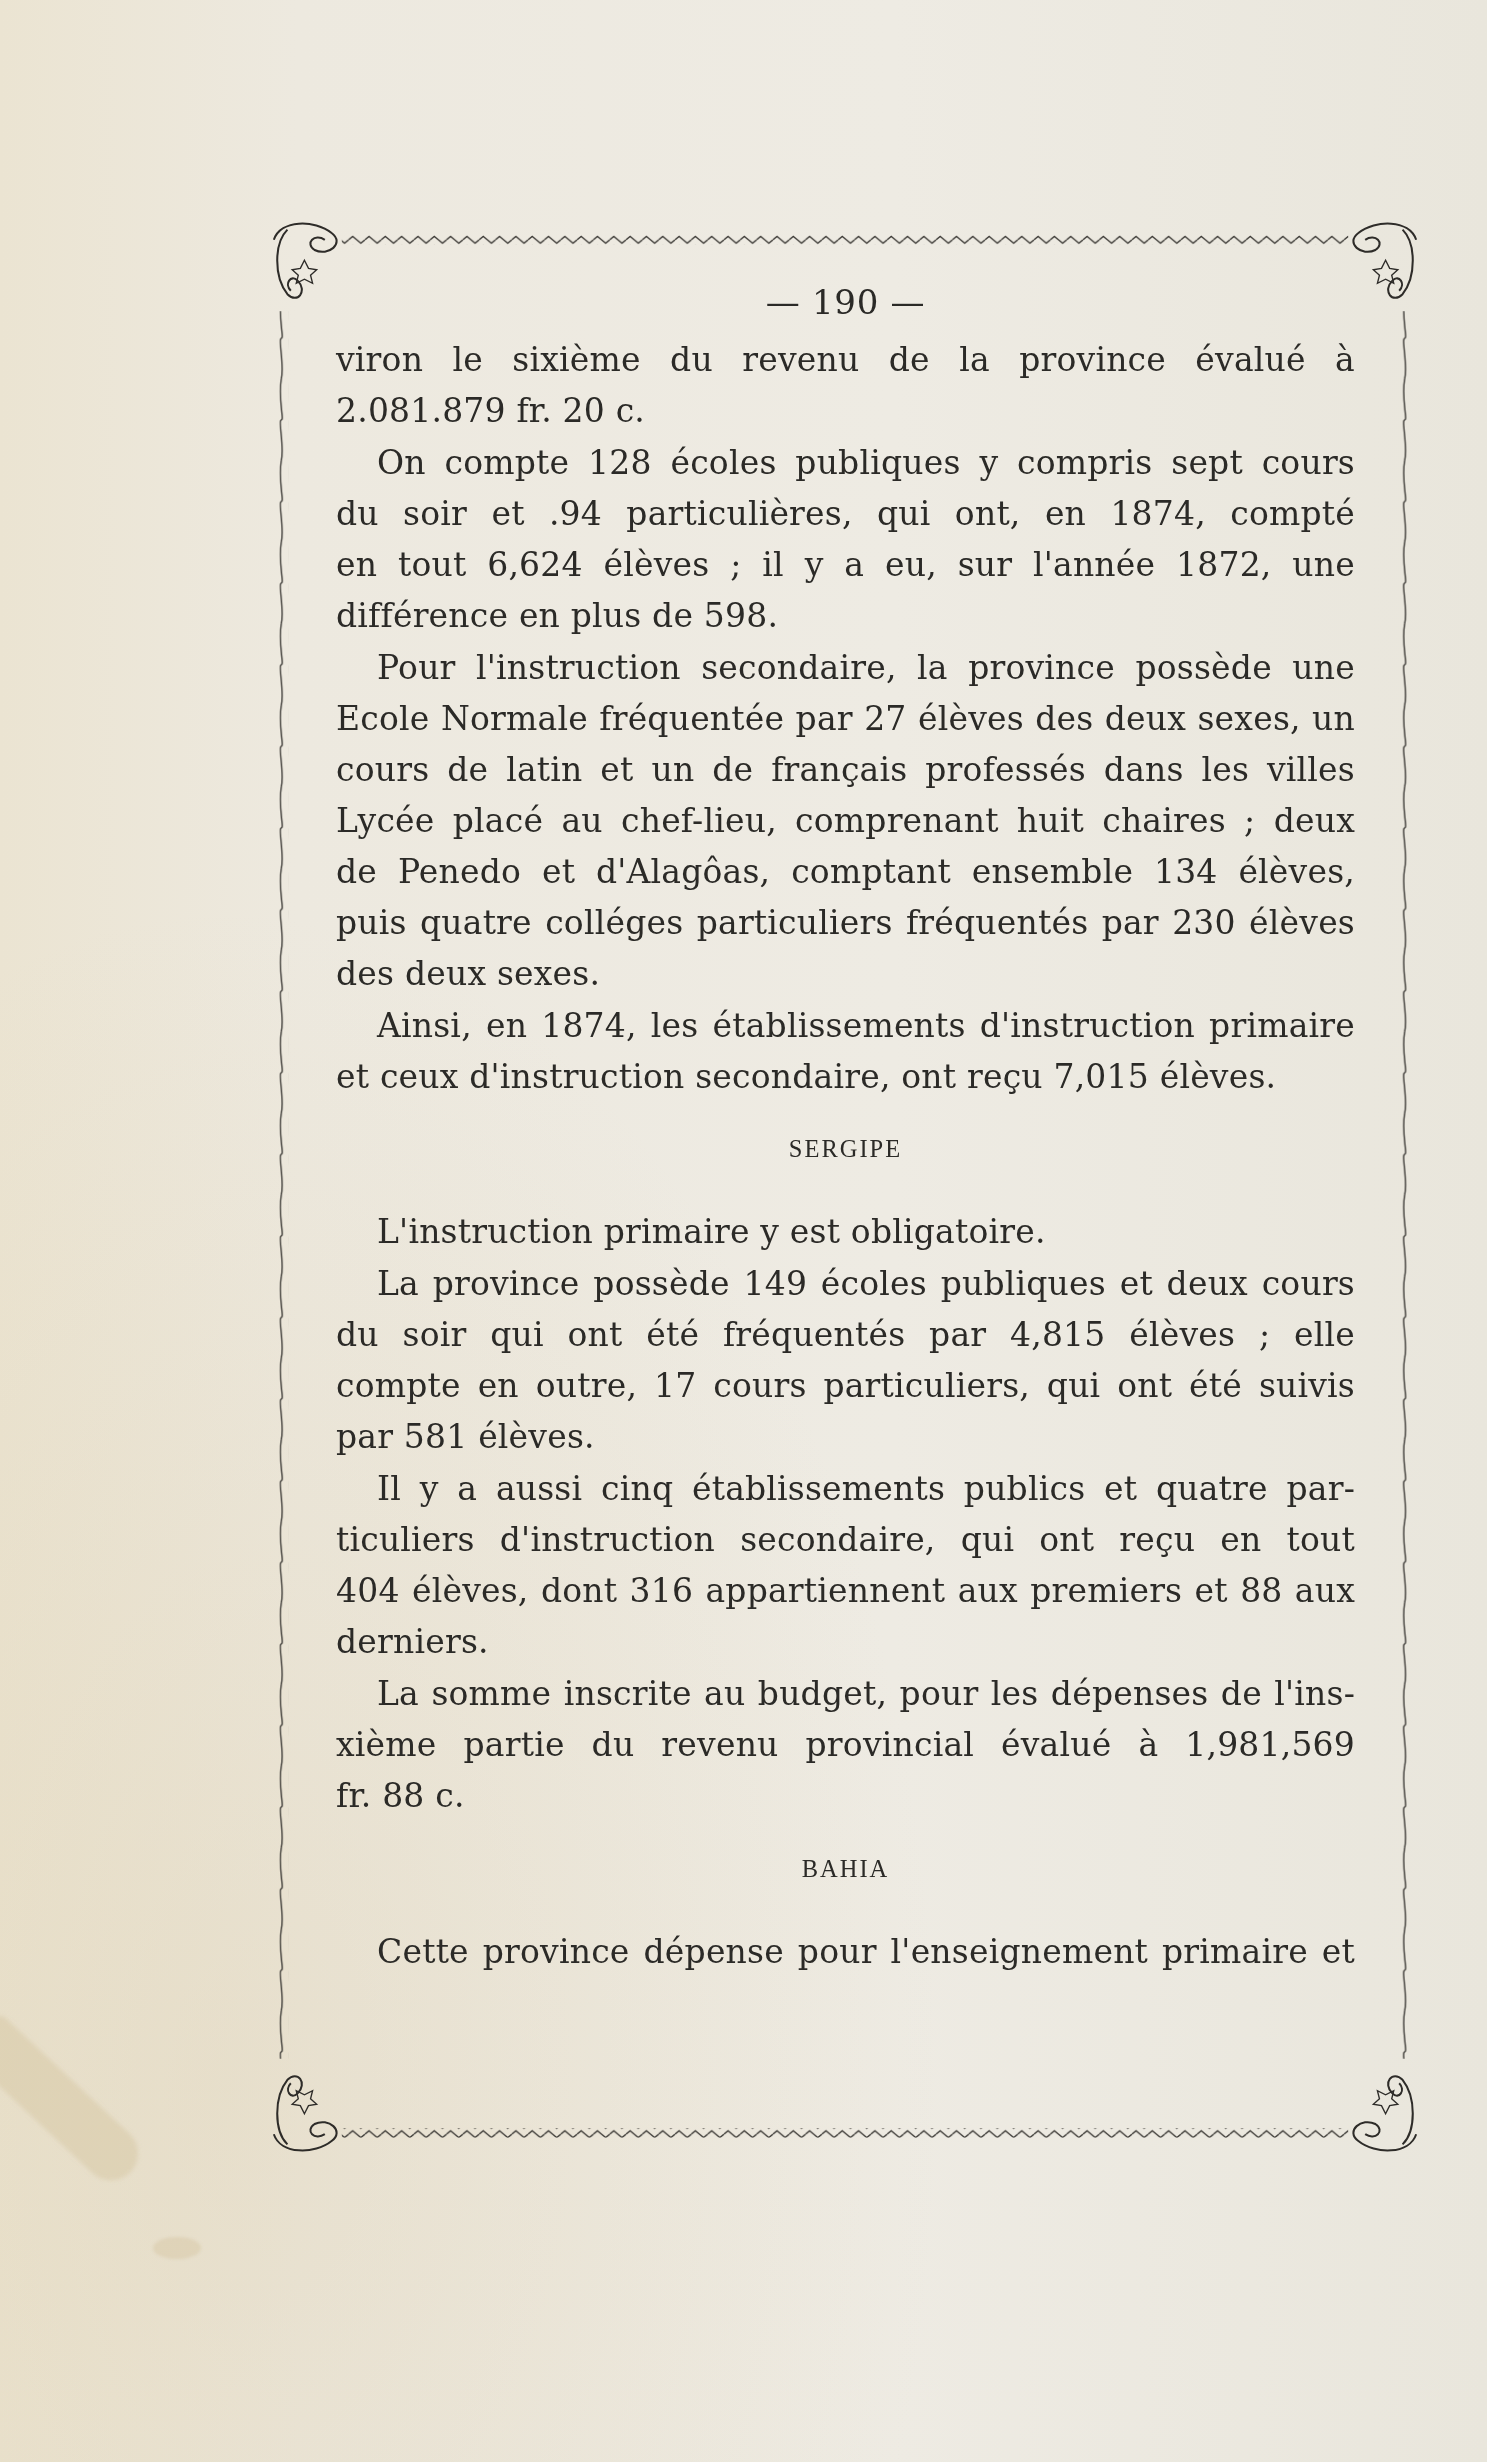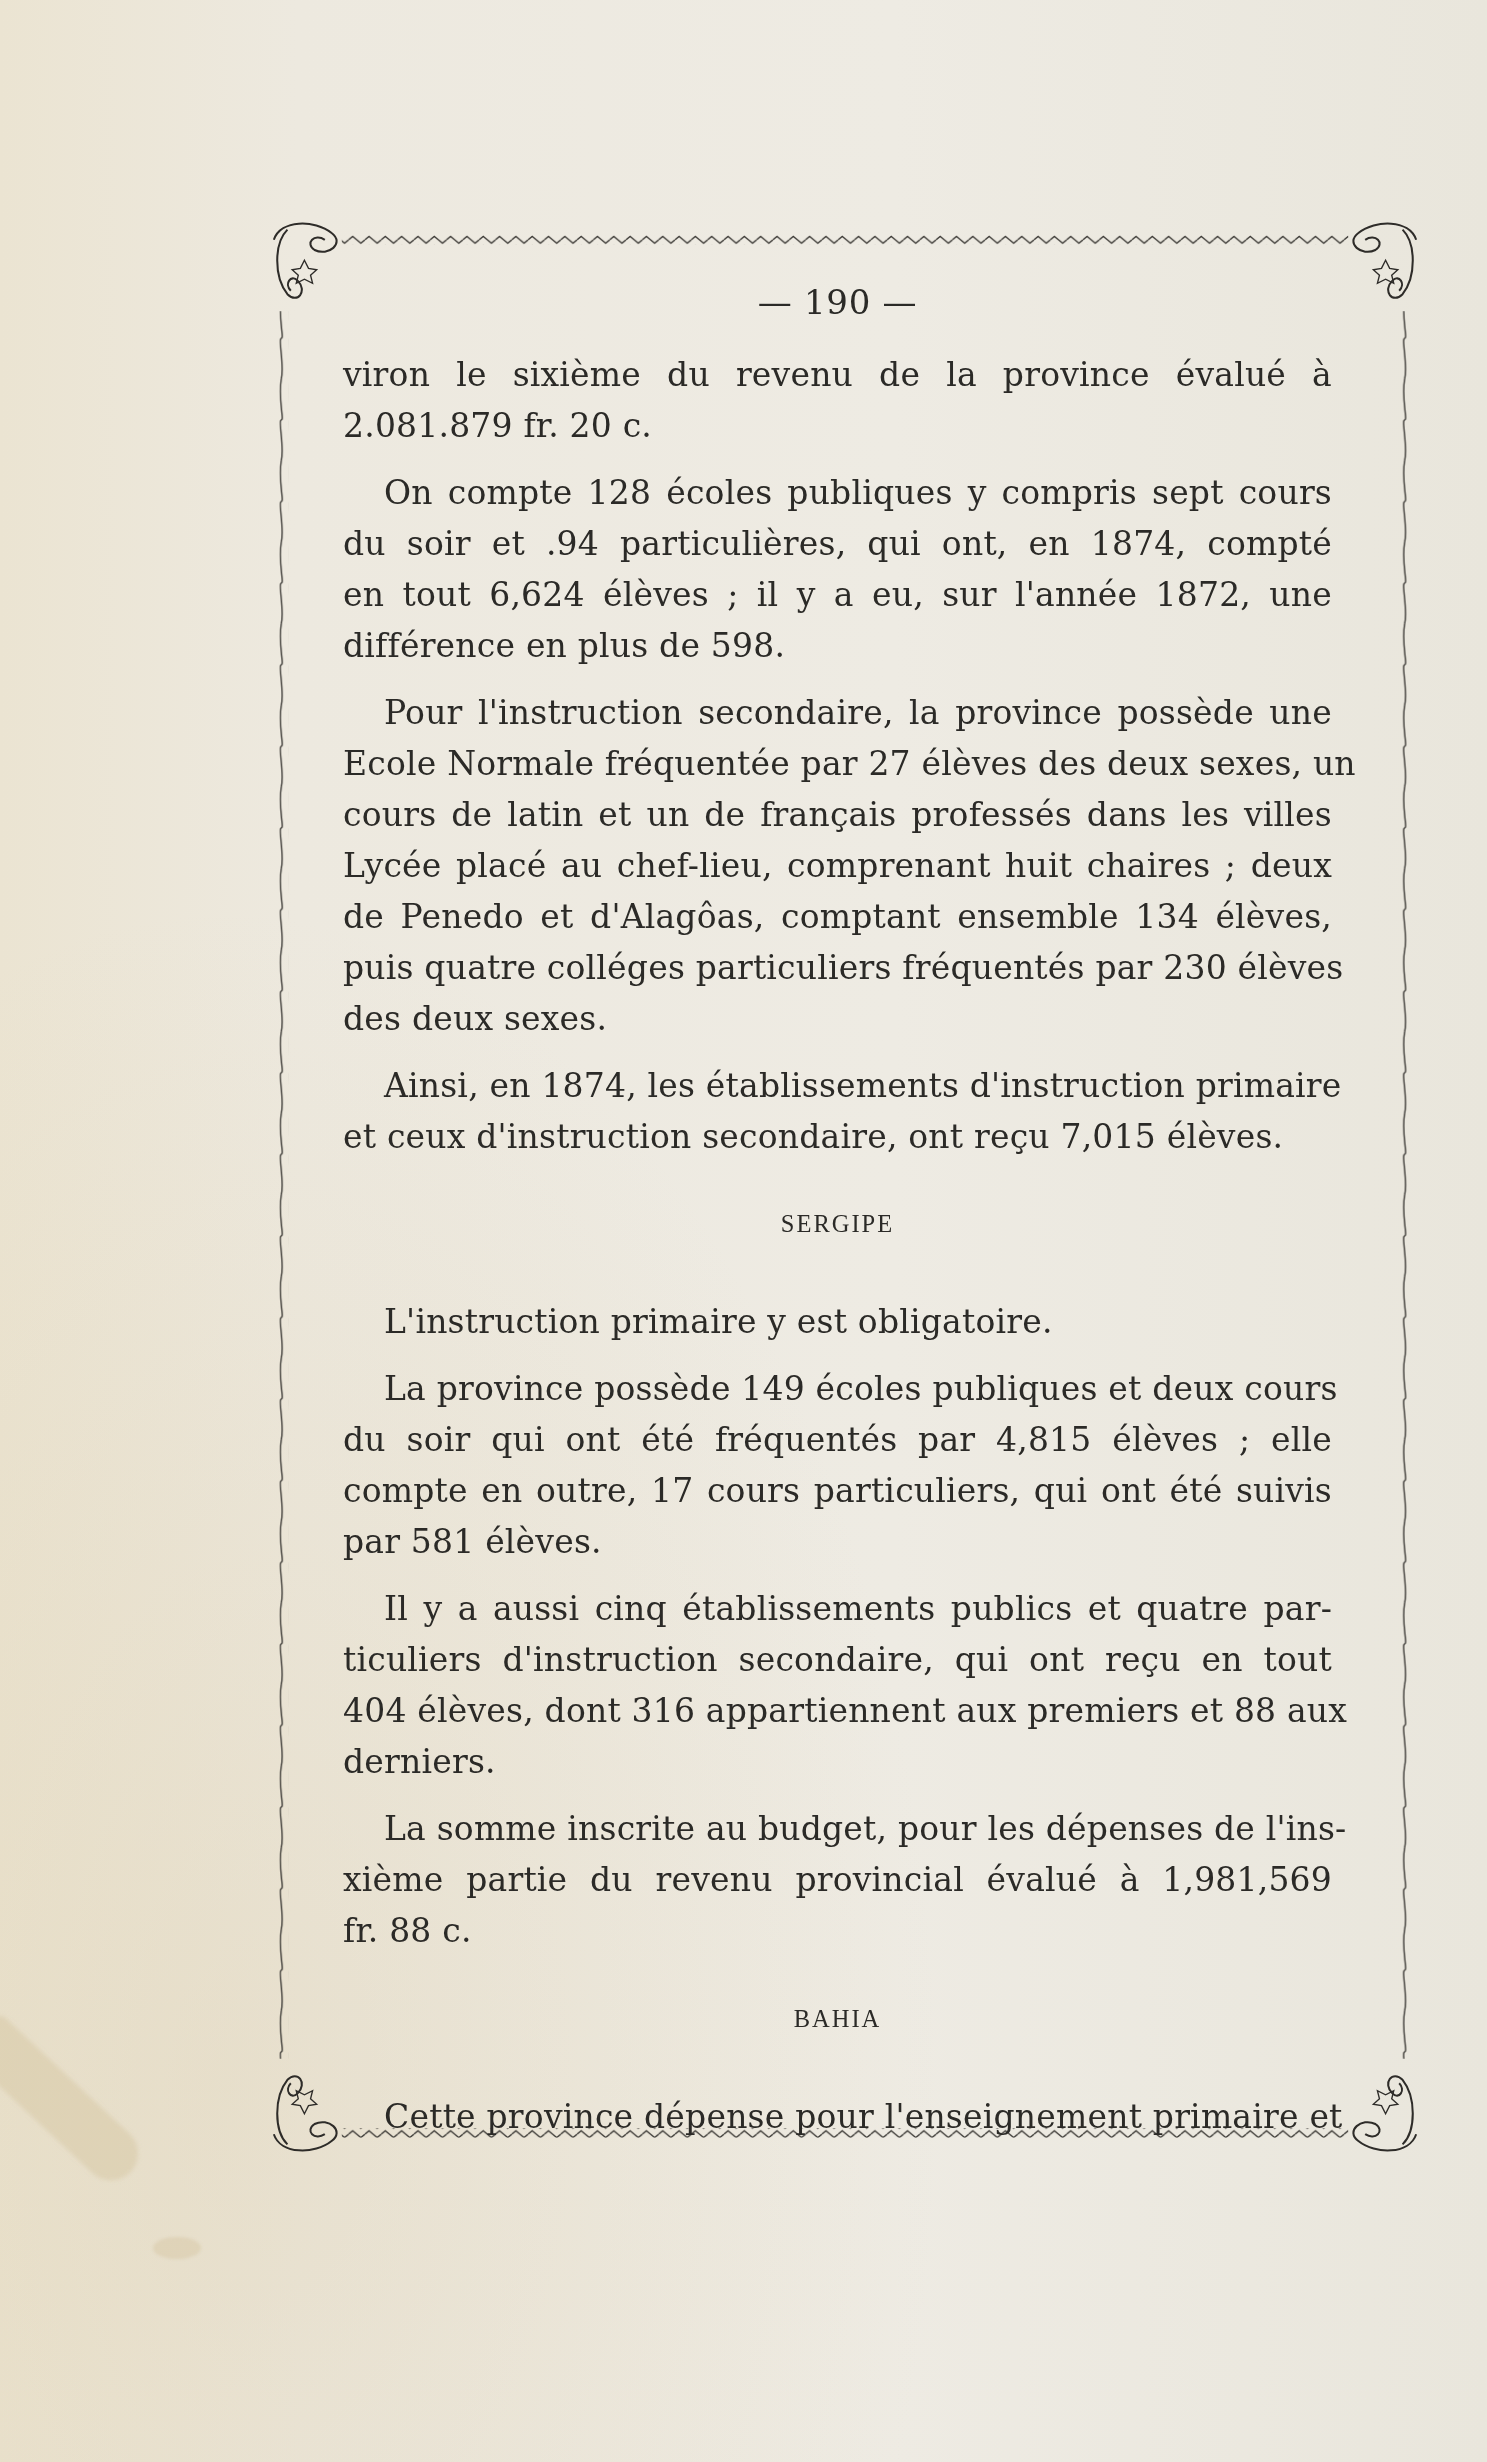--- a/index.html
+++ b/index.html
@@ -48,35 +48,35 @@
       width: 1156px; height: 1942px;
     }
     .border-svg {
       position: absolute;
       left: 0; top: 0;
       width: 1156px; height: 1942px;
     }
     
     .text-block {
       position: absolute;
-      left: 327px; top: 272px;
+      left: 335px; top: 272px;
       width: 1021px;
     }
     .folio {
       text-align: center;
       font-size: 34px;
       line-height: 61px;
       height: 61px;
       letter-spacing: 0.7px;
     }
     .p {
       font-size: 33px;
       line-height: 51px;
       text-align: justify;
-      margin: 16px;
+      margin: 1px;
       letter-spacing: 0.2px;
     }
     .line {
       display: block;
       white-space: nowrap;
       text-align: justify;
       text-align-last: justify;
       height: 51px;
     }
     .line.last { text-align-last: left; }

